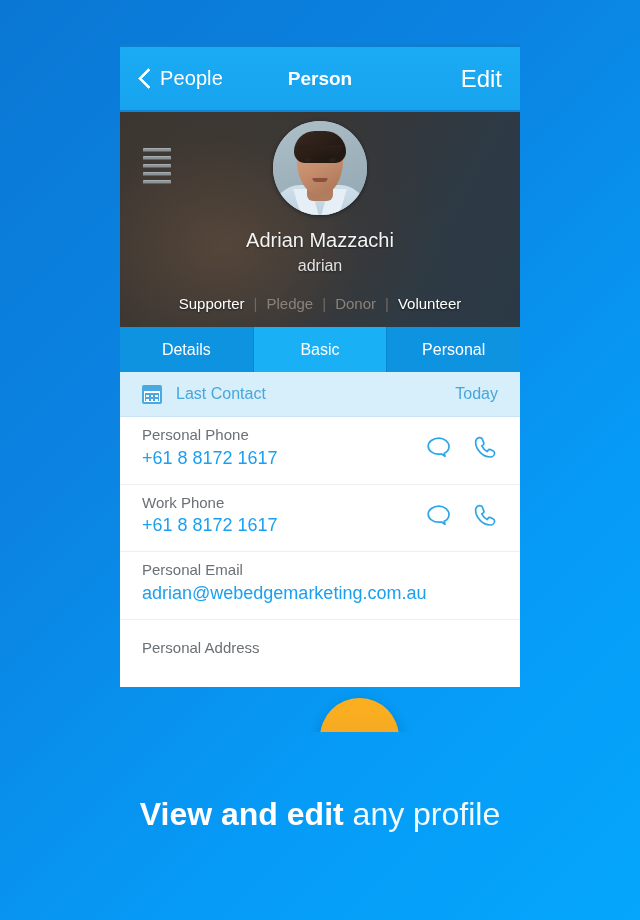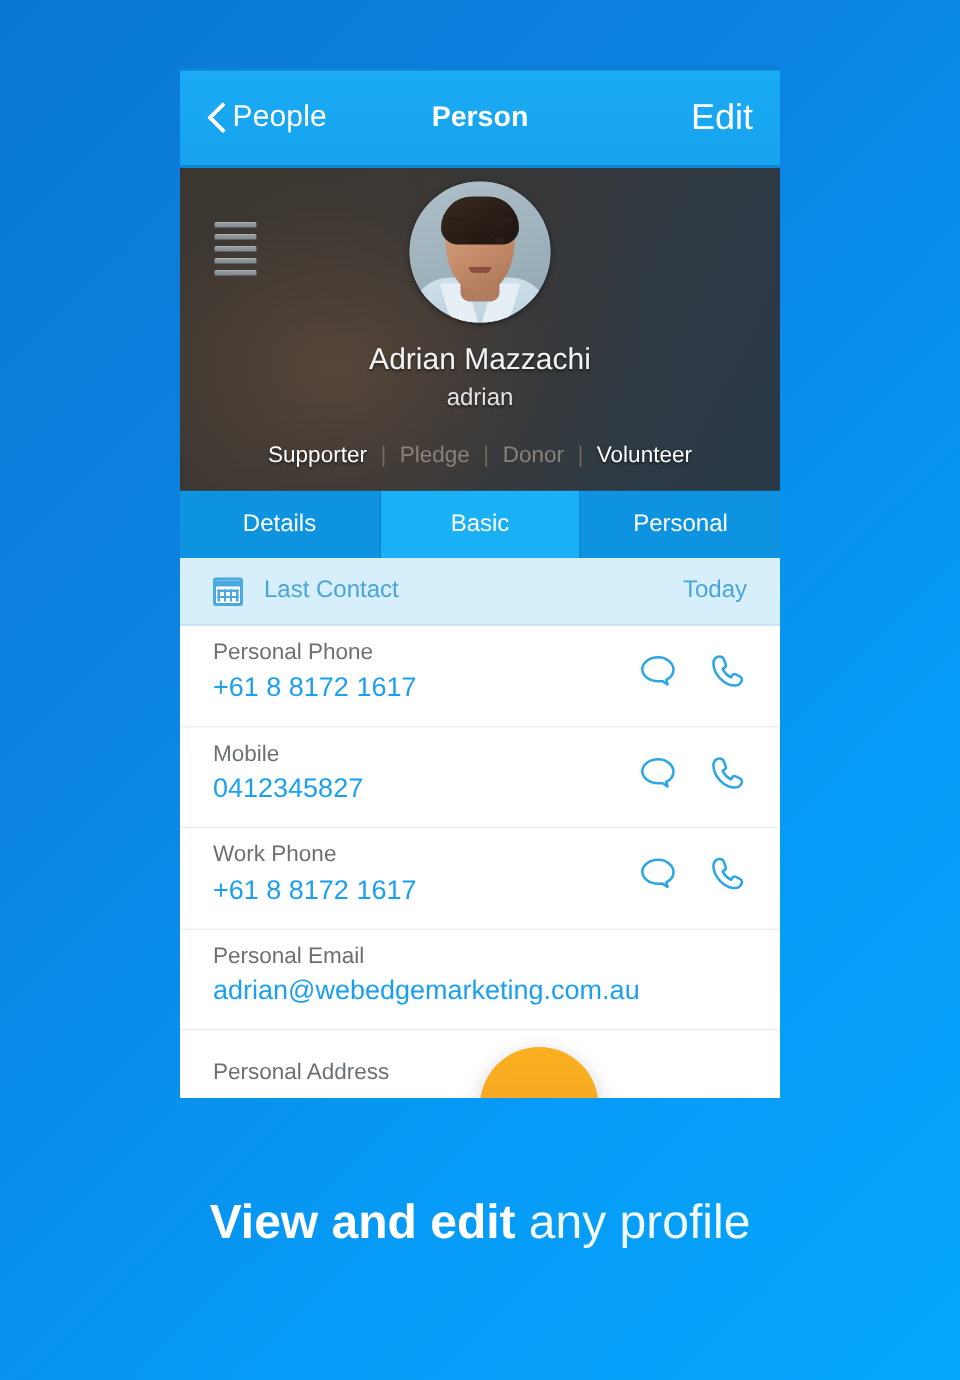--- a/index.html
+++ b/index.html
@@ -24,21 +24,21 @@
   .navbar {
     position:relative;
     height:68px;
     background:#19a9f2;
     background-image:linear-gradient(to bottom,#1aabf4 0%,#18a3ee 100%);
     border-top:3px solid #0d7fd0;
     border-bottom:2px solid #0f86d4;
   }
   .nav-back {
     position:absolute; left:12px; top:0; height:100%;
-    display:flex; align-items:center; gap:4px;
+    display:flex; align-items:center; gap:9px;
     padding:8px 6px;
   }
   .chev {
     width:13px; height:22px; position:relative; display:block;
   }
   .chev::before {
     content:""; position:absolute; left:3px; top:3px;
     width:12px; height:12px;
     border-left:3.5px solid #fff; border-bottom:3.5px solid #fff;
     transform:rotate(45deg);
@@ -301,60 +301,42 @@
           </svg>
         </span>
         <span class="ic">
           <svg width="26" height="25" viewBox="0 0 26 25">
             <path d="M7.8 2.6C5.6 2.6 3.6 4.4 3.6 7c0 7.6 7.3 15 14.6 15 2.6 0 4.4-2 4.4-4.1 0-.9-.6-1.6-1.4-2l-2.7-1.3c-.9-.4-1.9-.1-2.4.7l-.8 1.2c-2.3-1.1-4.4-3.2-5.5-5.6l1.2-.8c.8-.5 1.1-1.5.7-2.4L10.4 4.2c-.4-.9-1.3-1.6-2.6-1.6z" fill="none" stroke="#2da6e8" stroke-width="1.7" stroke-linejoin="round"></path>
           </svg>
         </span>
       </div>
     </div>
 
+
     <div class="row">
       <div class="row-text">
-        <div class="row-label">Mobile</div>
-        <div class="row-value">0412345827</div>
+        <div class="row-label">Work Phone</div>
+        <div class="row-value">+61 8 8172 1617</div>
       </div>
       <div class="row-icons">
         <span class="ic">
           <svg width="26" height="23" viewBox="0 0 26 23">
             <path d="M13 2.2c-6 0-10.8 3.6-10.8 8 0 4.4 4.8 8 10.8 8 .9 0 1.8-.1 2.6-.2l3.4 2.3-.8-3c2.9-1.4 4.8-3.9 4.8-6.9 0-4.5-4.9-8.2-10-8.2z" fill="none" stroke="#2da6e8" stroke-width="1.7" stroke-linejoin="round"></path>
           </svg>
         </span>
         <span class="ic">
           <svg width="26" height="25" viewBox="0 0 26 25">
             <path d="M7.8 2.6C5.6 2.6 3.6 4.4 3.6 7c0 7.6 7.3 15 14.6 15 2.6 0 4.4-2 4.4-4.1 0-.9-.6-1.6-1.4-2l-2.7-1.3c-.9-.4-1.9-.1-2.4.7l-.8 1.2c-2.3-1.1-4.4-3.2-5.5-5.6l1.2-.8c.8-.5 1.1-1.5.7-2.4L10.4 4.2c-.4-.9-1.3-1.6-2.6-1.6z" fill="none" stroke="#2da6e8" stroke-width="1.7" stroke-linejoin="round"></path>
           </svg>
         </span>
       </div>
     </div>
 
     <div class="row">
       <div class="row-text">
-        <div class="row-label">Work Phone</div>
-        <div class="row-value">+61 8 8172 1617</div>
-      </div>
-      <div class="row-icons">
-        <span class="ic">
-          <svg width="26" height="23" viewBox="0 0 26 23">
-            <path d="M13 2.2c-6 0-10.8 3.6-10.8 8 0 4.4 4.8 8 10.8 8 .9 0 1.8-.1 2.6-.2l3.4 2.3-.8-3c2.9-1.4 4.8-3.9 4.8-6.9 0-4.5-4.9-8.2-10-8.2z" fill="none" stroke="#2da6e8" stroke-width="1.7" stroke-linejoin="round"></path>
-          </svg>
-        </span>
-        <span class="ic">
-          <svg width="26" height="25" viewBox="0 0 26 25">
-            <path d="M7.8 2.6C5.6 2.6 3.6 4.4 3.6 7c0 7.6 7.3 15 14.6 15 2.6 0 4.4-2 4.4-4.1 0-.9-.6-1.6-1.4-2l-2.7-1.3c-.9-.4-1.9-.1-2.4.7l-.8 1.2c-2.3-1.1-4.4-3.2-5.5-5.6l1.2-.8c.8-.5 1.1-1.5.7-2.4L10.4 4.2c-.4-.9-1.3-1.6-2.6-1.6z" fill="none" stroke="#2da6e8" stroke-width="1.7" stroke-linejoin="round"></path>
-          </svg>
-        </span>
-      </div>
-    </div>
-
-    <div class="row">
-      <div class="row-text">
         <div class="row-label">Personal Email</div>
         <div class="row-value">adrian@webedgemarketing.com.au</div>
       </div>
     </div>
 
     <div class="row address">
       <div class="row-text">
         <div class="row-label">Personal Address</div>
       </div>
     </div>

